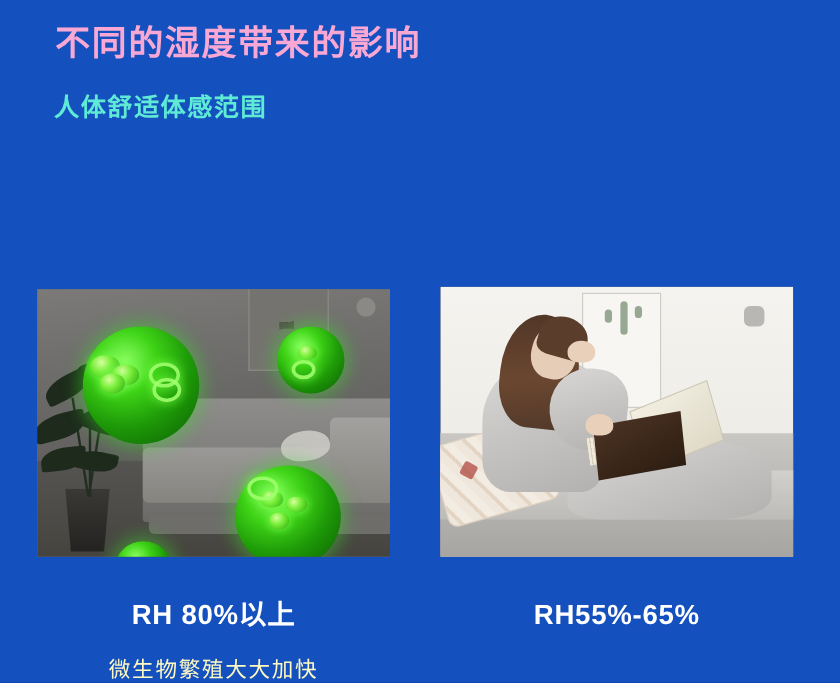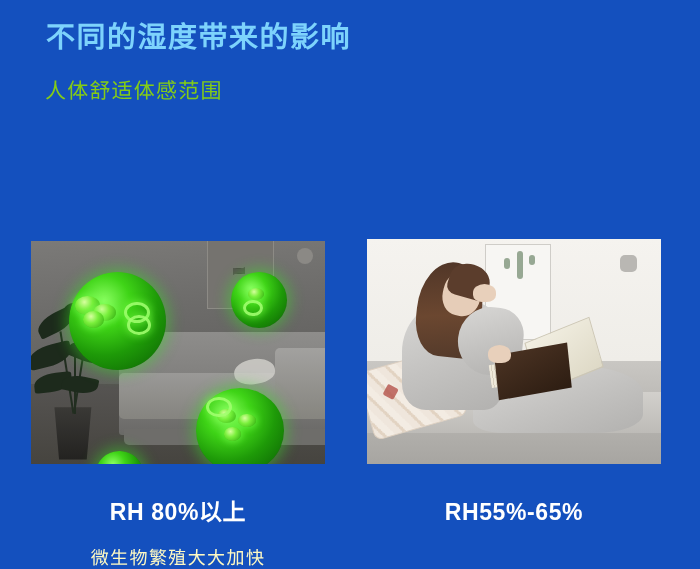--- a/index.html
+++ b/index.html
@@ -18,43 +18,43 @@
     -webkit-font-smoothing: antialiased;
   }
 
   
   .page-title {
     position: absolute;
     left: 46px;
     top: 17px;
     font-size: 29px;
     font-weight: bold;
-    color: #7dd3fc;
+    color: #f9a8d4;
     letter-spacing: 1.5px;
     line-height: 40px;
     white-space: nowrap;
   }
 
   .intro-block {
     position: absolute;
     left: 45px;
     top: 76px;
     width: 430px;
   }
   .intro-line {
     font-size: 21px;
     line-height: 30px;
     color: #f2f6ff;
     letter-spacing: 0.6px;
     white-space: nowrap;
     font-weight: normal;
   }
   .intro-line.bold {
-    font-weight: normal;
-    color: #84cc16;
+    font-weight: bold;
+    color: #5eead4;
     letter-spacing: 1.2px;
   }
   .intro-line .hl {
     font-weight: bold;
     color: #ffffff;
     letter-spacing: 0.2px;
   }
 
   
   .photo {

